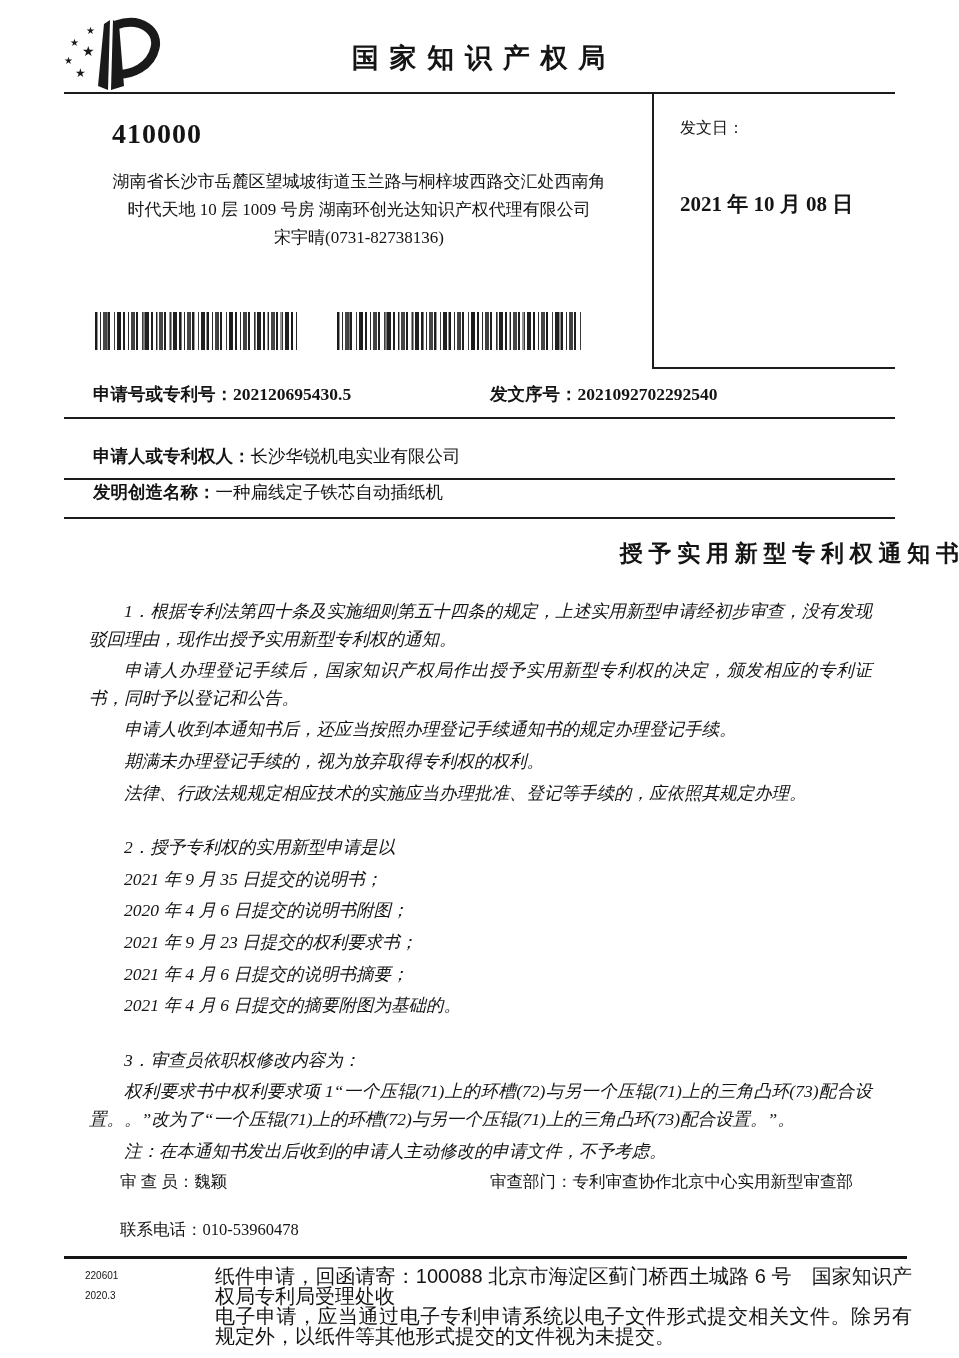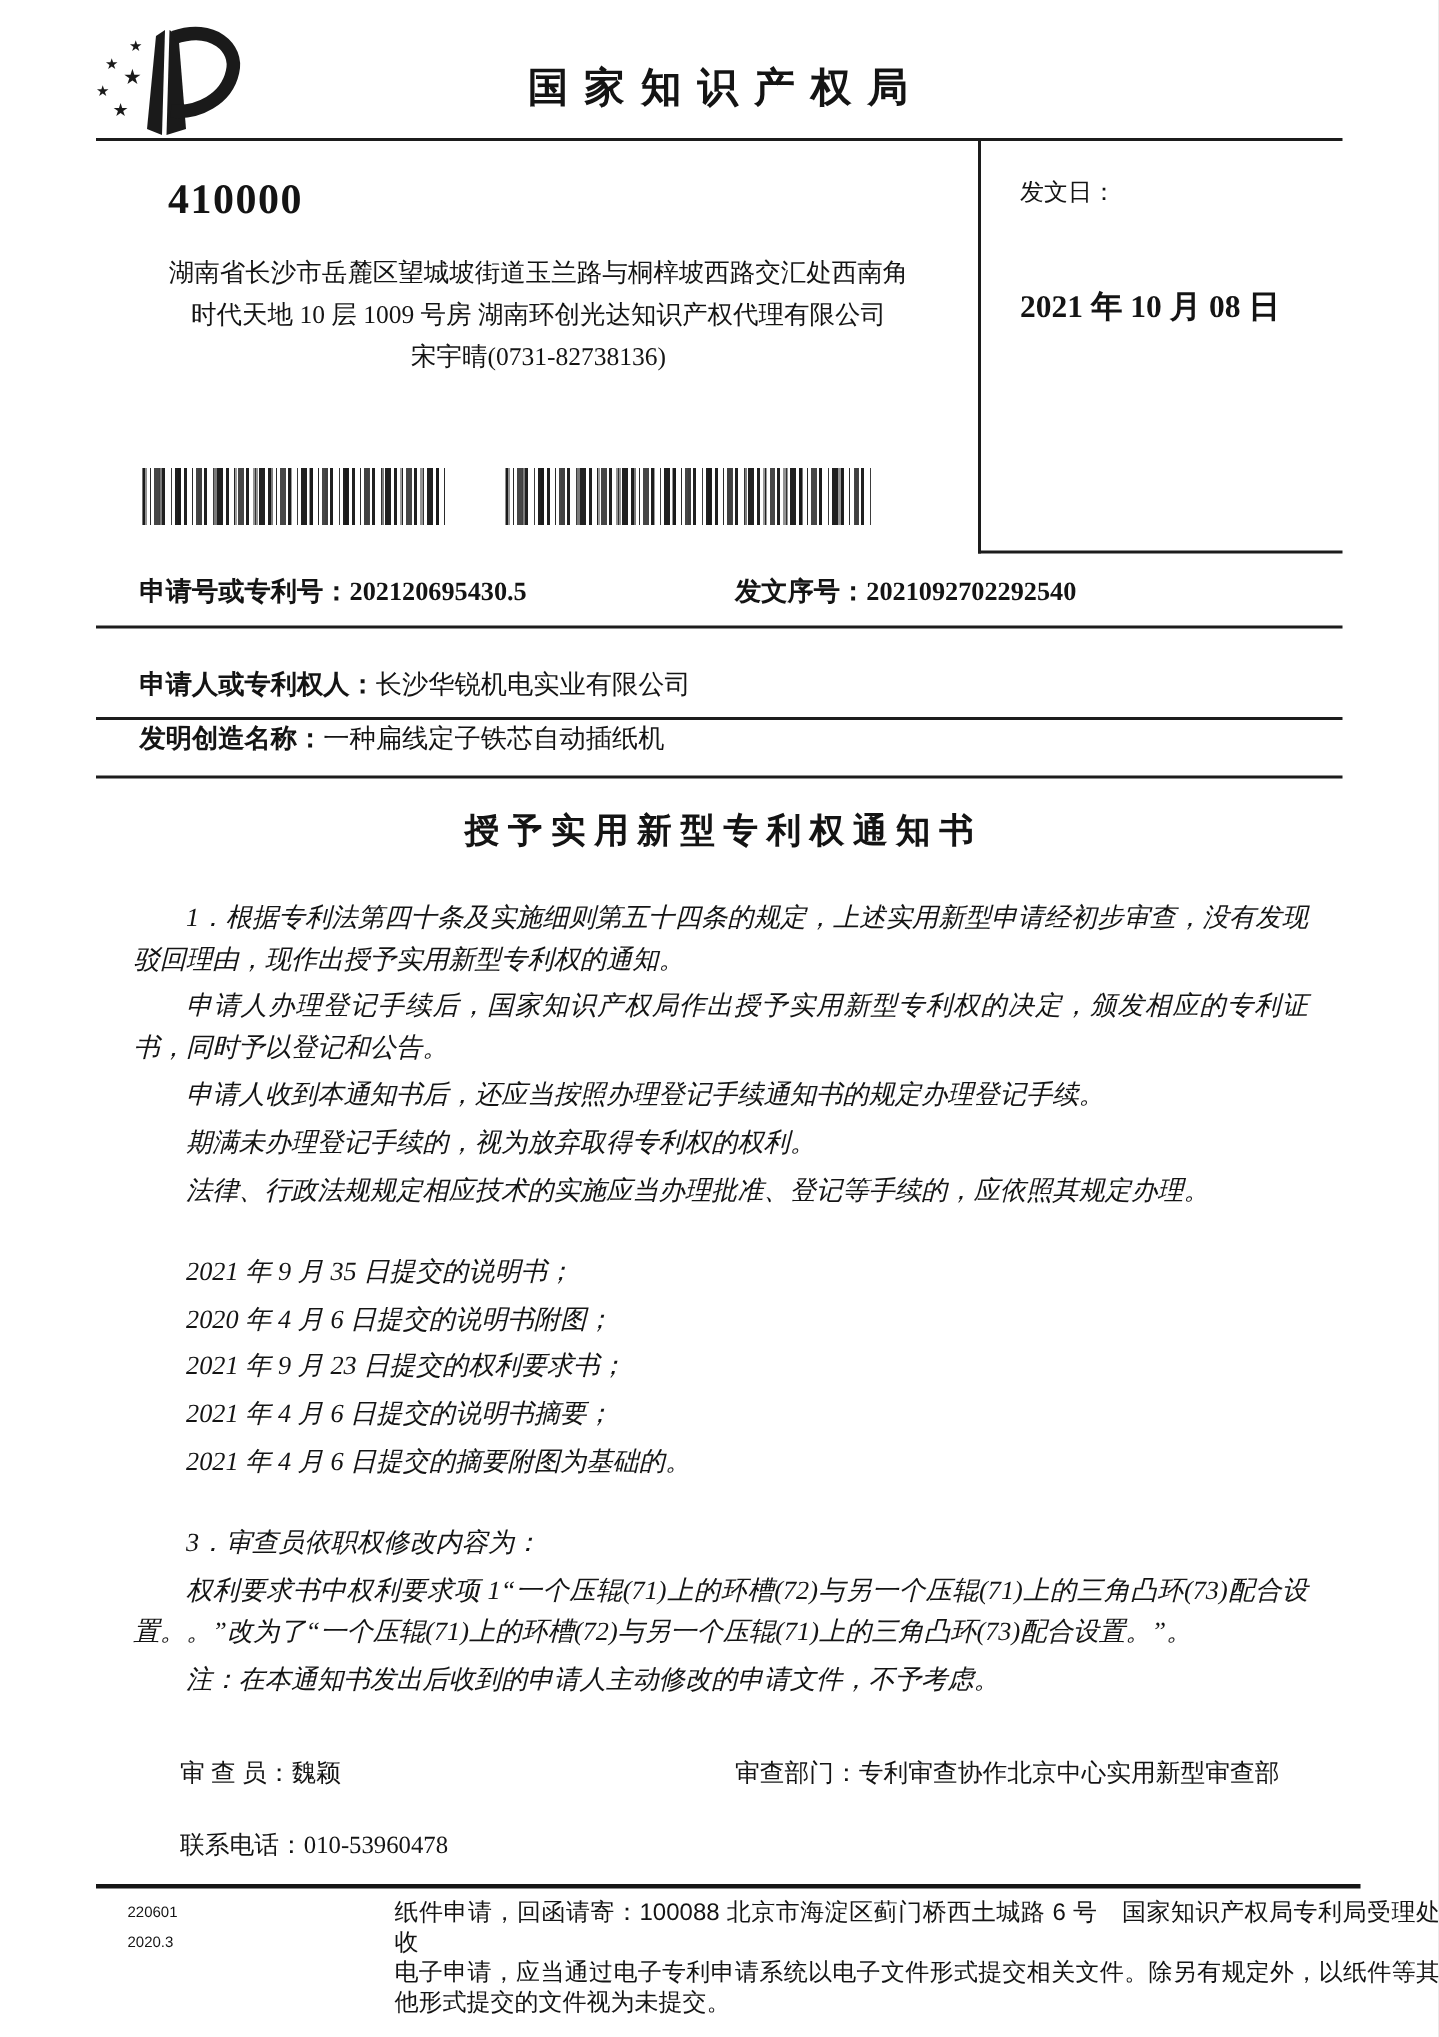--- a/index.html
+++ b/index.html
@@ -58,21 +58,21 @@
   .frow-1 .cell{top:15px;}
   .frow-2 .cell{top:13px;}
   .frow-3 .cell{top:16px;}
   .c-left{left:29px;}
   .c-right{left:426px;}
   .flabel{font-weight:bold;}
   .fvalue-bold{font-weight:bold;}
   
   .notice-title{
     position:absolute;left:0;right:0;top:538px;
-    text-align:center;font-size:23px;font-weight:bold;white-space:pre;
+    text-align:right;font-size:23px;font-weight:bold;white-space:pre;
   }
   .body-text{
     position:absolute;left:85px;top:594px;width:791px;
     font-size:17.5px;line-height:27.6px;text-align:justify;
   }
   .body-text p{margin:4px;text-indent:2em;font-style:italic;}
   .section{margin:0;}
   .section + .section{margin-top:27px;}
   
   .sig-row{position:absolute;left:85px;width:800px;font-size:16.5px;}
@@ -84,21 +84,21 @@
   
   .bottom-rule{position:absolute;left:64px;right:52px;top:1256px;height:3px;background:#161616;}
   .form-codes{
     position:absolute;left:85px;top:1266px;
     font-family:"Liberation Sans","DejaVu Sans",sans-serif;
     font-size:10px;line-height:20px;
   }
   .footer-text{
     position:absolute;left:215px;top:1266px;width:697px;
     font-family:"Liberation Sans","DejaVu Sans",sans-serif;
-    font-size:16px;line-height:20px;text-align:justify;margin-left:48px;
+    font-size:20px;line-height:20px;text-align:justify;
   }
   .footer-text div{margin:0;}
 </style>
 </head>
 <body>
 
 <div class="page">
 
   <svg class="logo" viewBox="0 0 104 82" xmlns="http://www.w3.org/2000/svg">
     <path d="M46 8 L52 4 L50 74 L40 70 Z" fill="#1a1a1a"></path>
@@ -142,20 +142,21 @@
 
   <div class="body-text">
     <div class="section">
       <p>1．根据专利法第四十条及实施细则第五十四条的规定，上述实用新型申请经初步审查，没有发现驳回理由，现作出授予实用新型专利权的通知。</p>
       <p>申请人办理登记手续后，国家知识产权局作出授予实用新型专利权的决定，颁发相应的专利证书，同时予以登记和公告。</p>
       <p>申请人收到本通知书后，还应当按照办理登记手续通知书的规定办理登记手续。</p>
       <p>期满未办理登记手续的，视为放弃取得专利权的权利。</p>
       <p>法律、行政法规规定相应技术的实施应当办理批准、登记等手续的，应依照其规定办理。</p>
     </div>
     <div class="section">
+      <p>2．授予专利权的实用新型申请是以</p>
       <p>2021 年 9 月 35 日提交的说明书；</p>
       <p>2020 年 4 月 6 日提交的说明书附图；</p>
       <p>2021 年 9 月 23 日提交的权利要求书；</p>
       <p>2021 年 4 月 6 日提交的说明书摘要；</p>
       <p>2021 年 4 月 6 日提交的摘要附图为基础的。</p>
     </div>
     <div class="section">
       <p>3．审查员依职权修改内容为：</p>
       <p>权利要求书中权利要求项 1“一个压辊(71)上的环槽(72)与另一个压辊(71)上的三角凸环(73)配合设置。。”改为了“一个压辊(71)上的环槽(72)与另一个压辊(71)上的三角凸环(73)配合设置。”。</p>
       <p>注：在本通知书发出后收到的申请人主动修改的申请文件，不予考虑。</p>

